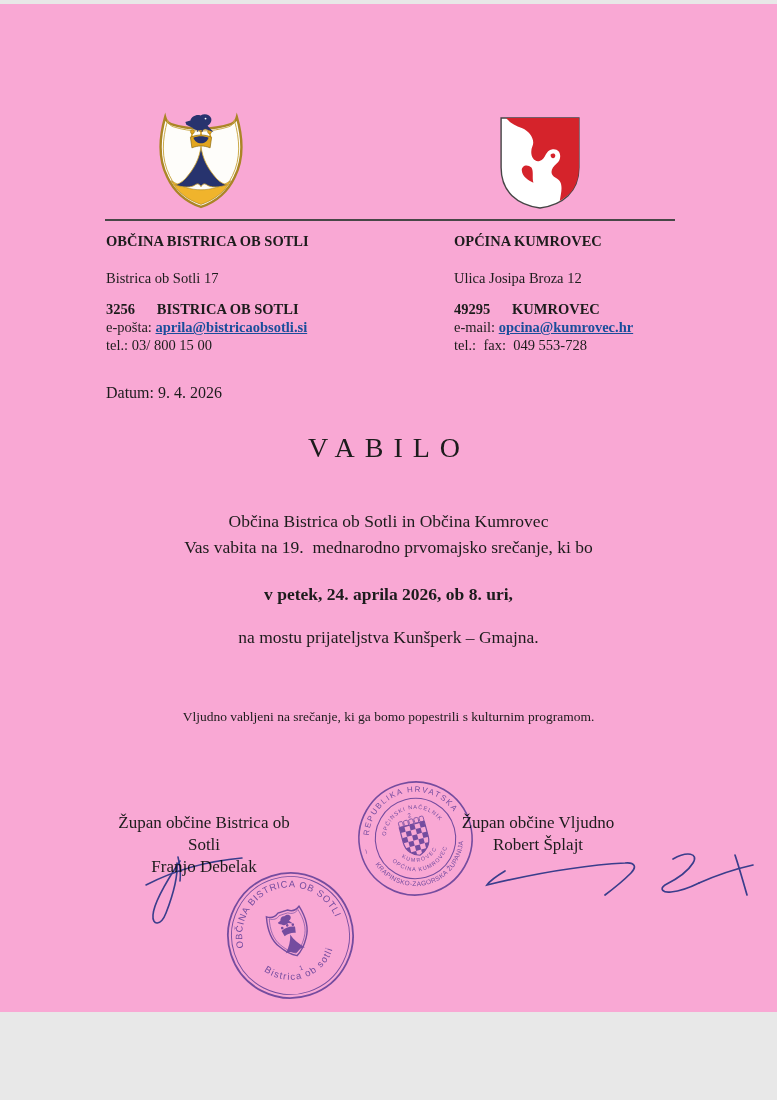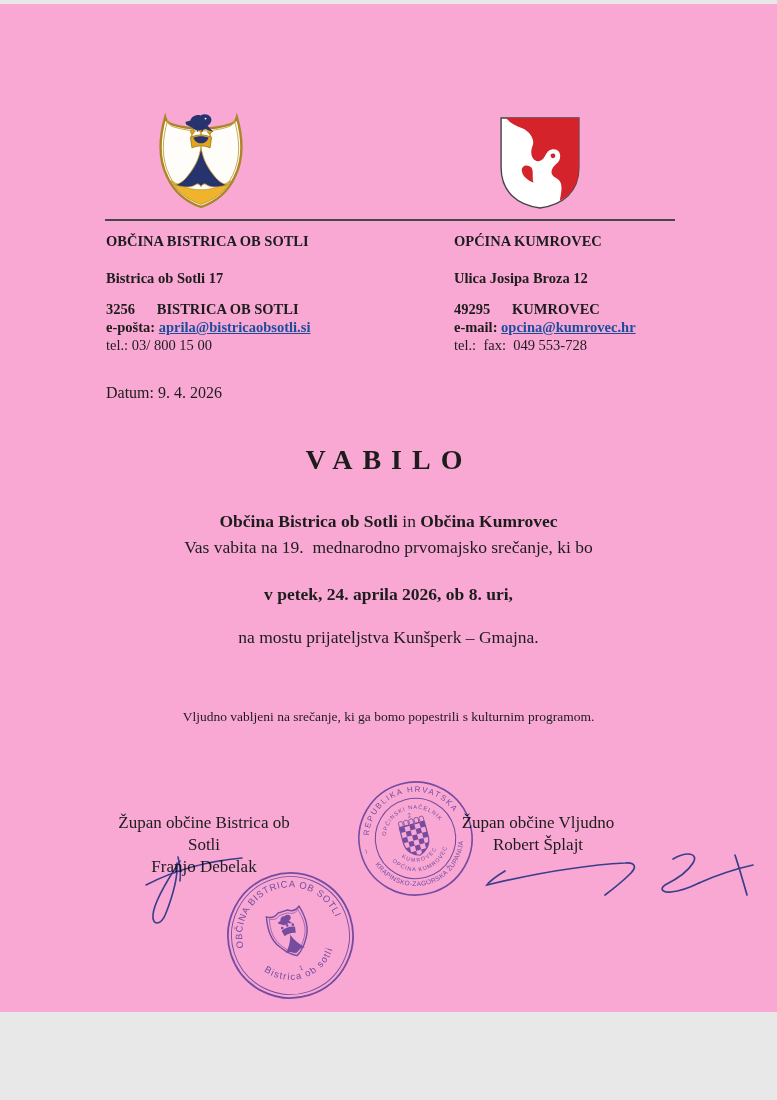--- a/index.html
+++ b/index.html
@@ -3,43 +3,43 @@
 <meta charset="utf-8">
 <style>
   html,body { margin:0; padding:0; background:#e8e8e8; }
   .page {
     position:relative; width:777px; height:1008px; margin:4px auto;
     background:#f9a8d4; overflow:hidden;
     font-family:"Liberation Serif","DejaVu Serif",serif;
     color:#1c1c1c;
   }
   .abs { position:absolute; }
-  .bold { font-weight:bold; }
+  .bold { font-weight:normal; }
   .ws-pre { white-space:pre; }
   .center { left:0; right:0; text-align:center; }
 
   
   .crest-left  { left:157px; top:106px; width:88px; height:103px; }
   .crest-right { left:497px; top:111px; width:86px; height:96px; }
   .rule { left:105px; top:215px; width:570px; height:2px; background:#474747; }
 
   
   .contact { top:229px; width:300px; font-size:14.5px; line-height:17px; }
   .contact-left  { left:106px; }
   .contact-right { left:454px; }
   .c-name   { font-weight:bold; margin-bottom:20px; }
-  .c-street { font-weight:bold; margin-bottom:14px; }
+  .c-street { font-weight:normal; margin-bottom:14px; }
   .c-postal { font-weight:bold; margin-bottom:1px; }
   .c-email  { margin-bottom:1px; }
   .link { color:#1a4e9b; text-decoration:underline; font-weight:bold; cursor:pointer; }
 
   .date-line { left:106px; top:380px; font-size:16px; }
 
   .title {
-    top:440px; font-size:28px; font-weight:bold;
+    top:428px; font-size:28px; font-weight:normal;
     letter-spacing:10px; padding-left:1px;
   }
 
   .body-l1 { top:507px; font-size:17.5px; }
   .body-l2 { top:533px; font-size:17.5px; }
   .body-l3 { top:580px; font-size:17.5px; font-weight:bold; }
   .body-l4 { top:623px; font-size:17.5px; }
   .note    { top:705px; font-size:13.5px; font-weight:normal; }
 
   .sig-block { top:808px; font-size:17px; line-height:22px; text-align:center; }

